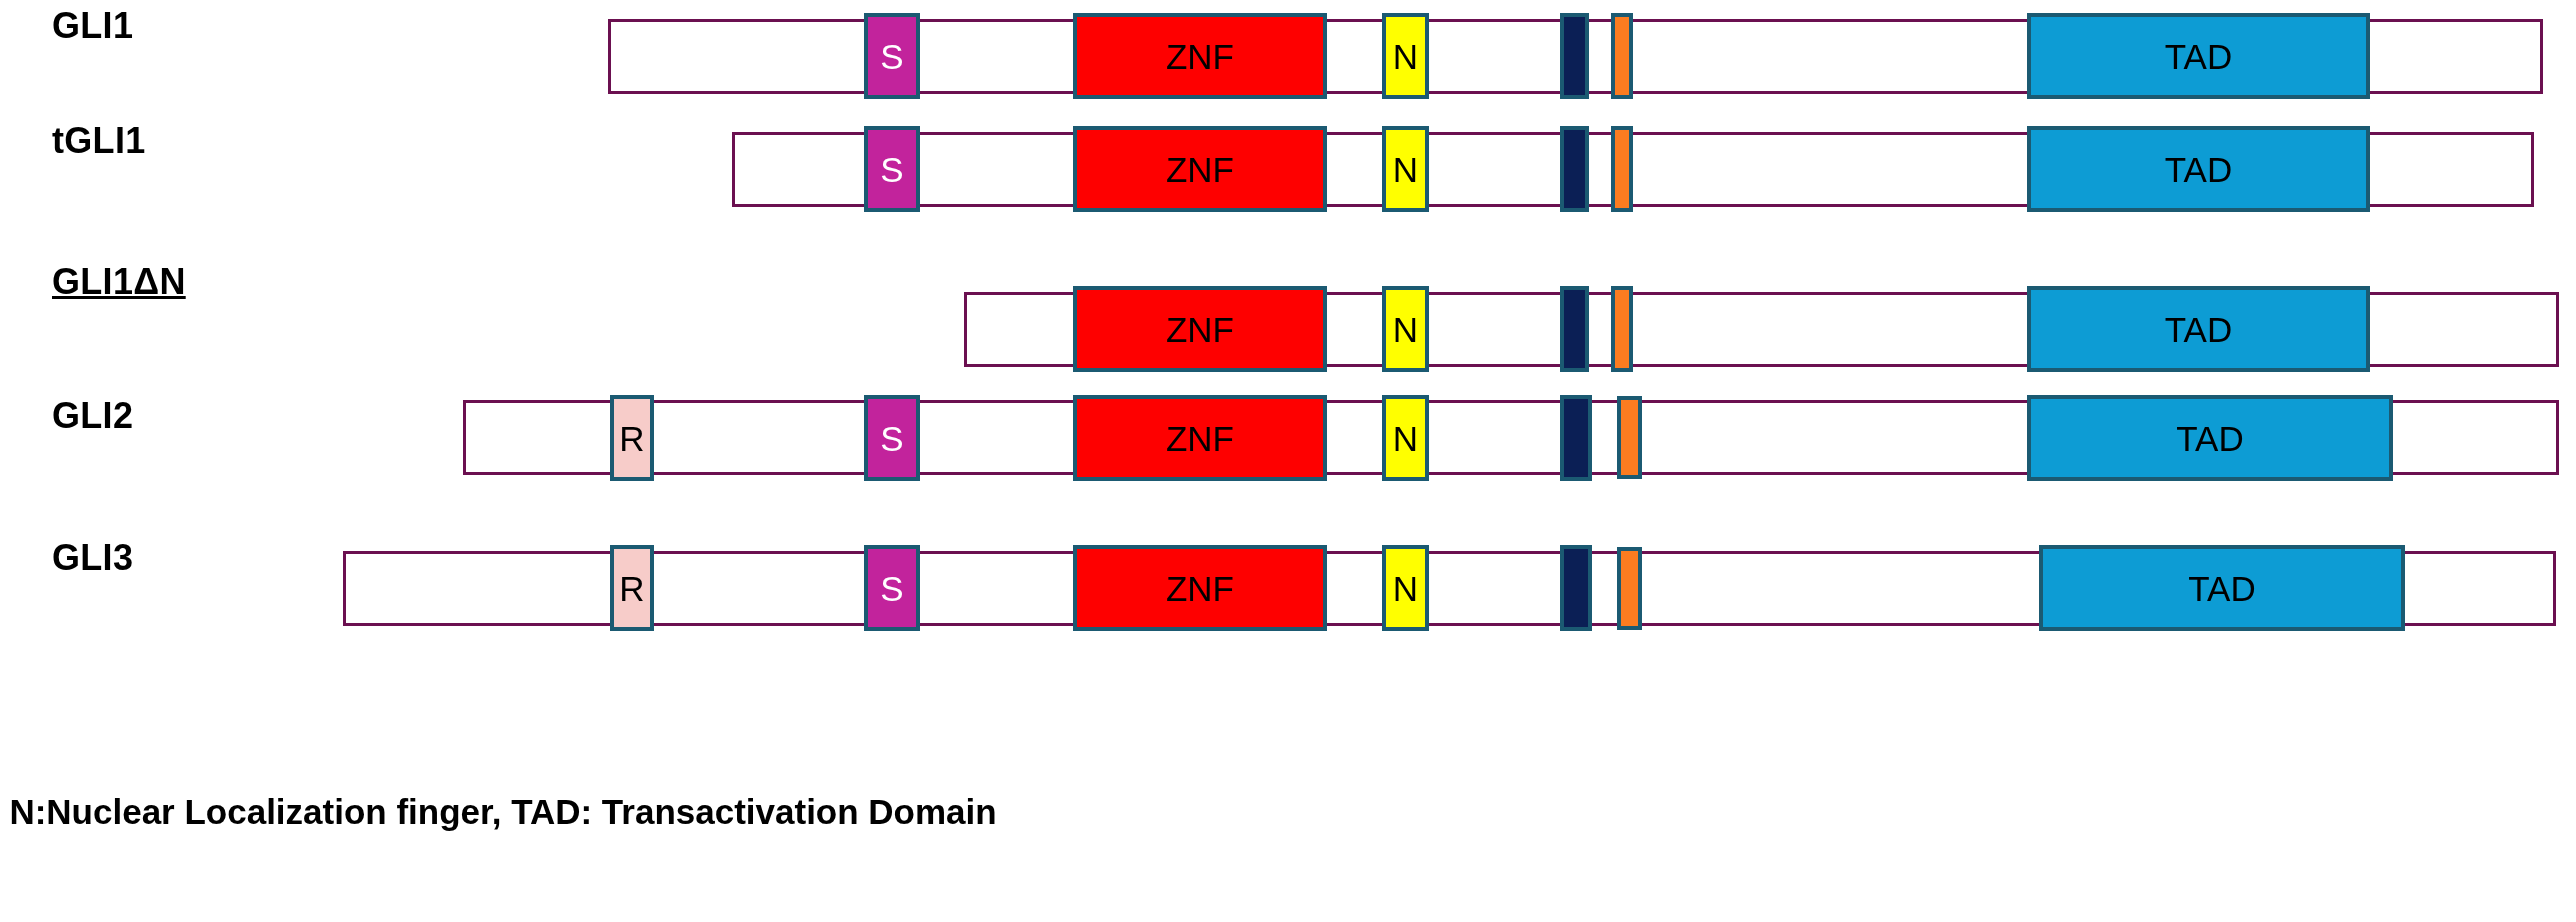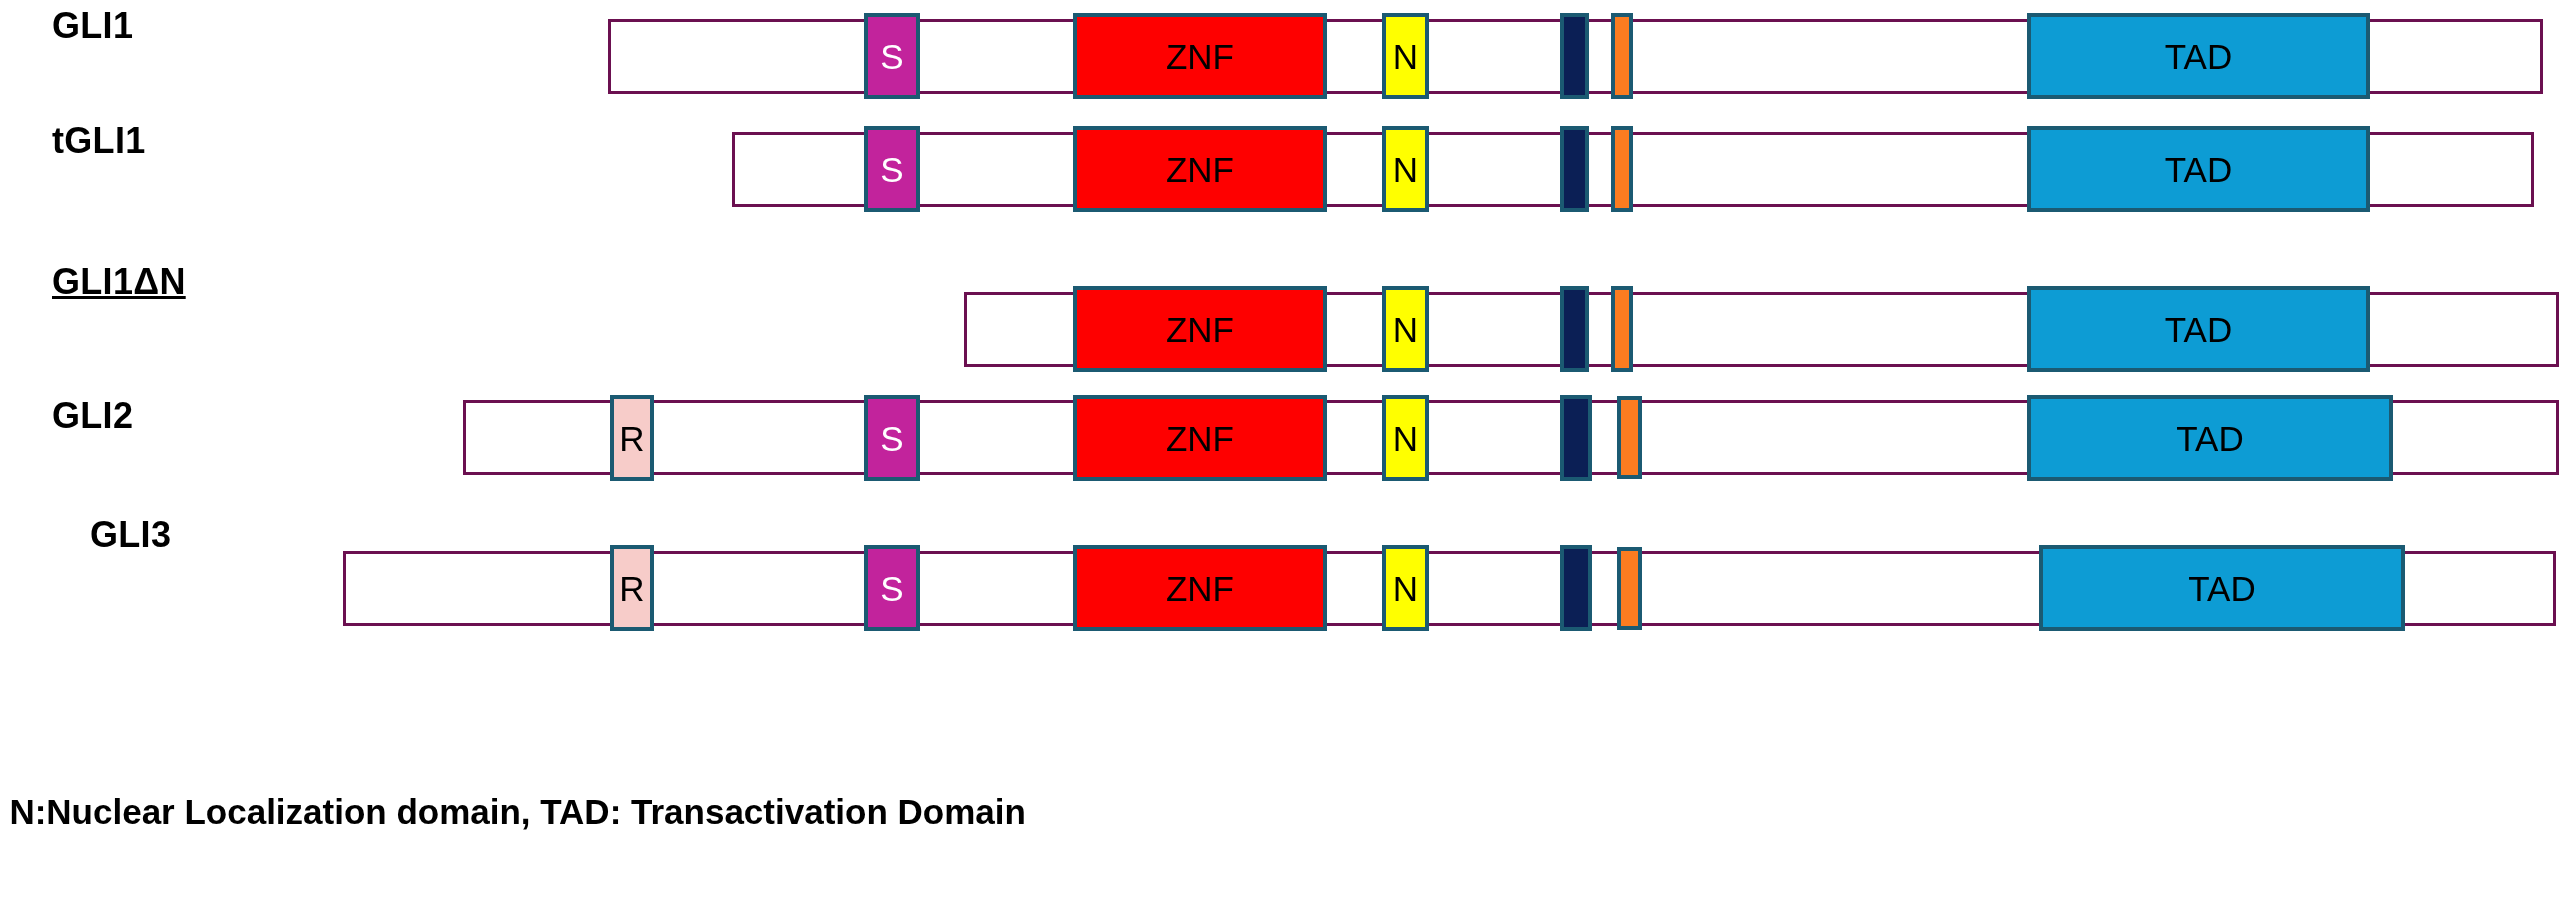--- a/index.html
+++ b/index.html
@@ -171,21 +171,21 @@
         <span class="dlabel"></span>
       </div>
       <div class="domain d-OR" style="left: 1617px; top: 396px; width: 25px; height: 83px;">
         <span class="dlabel"></span>
       </div>
       <div class="domain d-TAD" style="left: 2027px; top: 395px; width: 366px; height: 86px;">
         <span class="dlabel">TAD</span>
       </div>
     </div>
     <div class="row" style="top: 0px;">
-      <div class="row-label" style="left: 52px; top: 514px; margin-left: 38px;">GLI3</div>
+      <div class="row-label" style="left: 52px; top: 537px;">GLI3</div>
       <div class="backbone" style="left: 343px; top: 551px; width: 2213px; height: 75px;"></div>
       <div class="domain d-R" style="left: 610px; top: 545px; width: 44px; height: 86px;">
         <span class="dlabel">R</span>
       </div>
       <div class="domain d-S" style="left: 864px; top: 545px; width: 56px; height: 86px;">
         <span class="dlabel">S</span>
       </div>
       <div class="domain d-ZNF" style="left: 1073px; top: 545px; width: 254px; height: 86px;">
         <span class="dlabel">ZNF</span>
       </div>
@@ -198,15 +198,15 @@
       <div class="domain d-OR" style="left: 1617px; top: 547px; width: 25px; height: 83px;">
         <span class="dlabel"></span>
       </div>
       <div class="domain d-TAD" style="left: 2039px; top: 545px; width: 366px; height: 86px;">
         <span class="dlabel">TAD</span>
       </div>
     </div>
   </div>
 
 <div class="legend">
-  <div>N:Nuclear Localization domain, TAD: Transactivation Domain</div>
+  <div>N:Nuclear Localization finger, TAD: Transactivation Domain</div>
 </div>
 
 
 </body></html>

